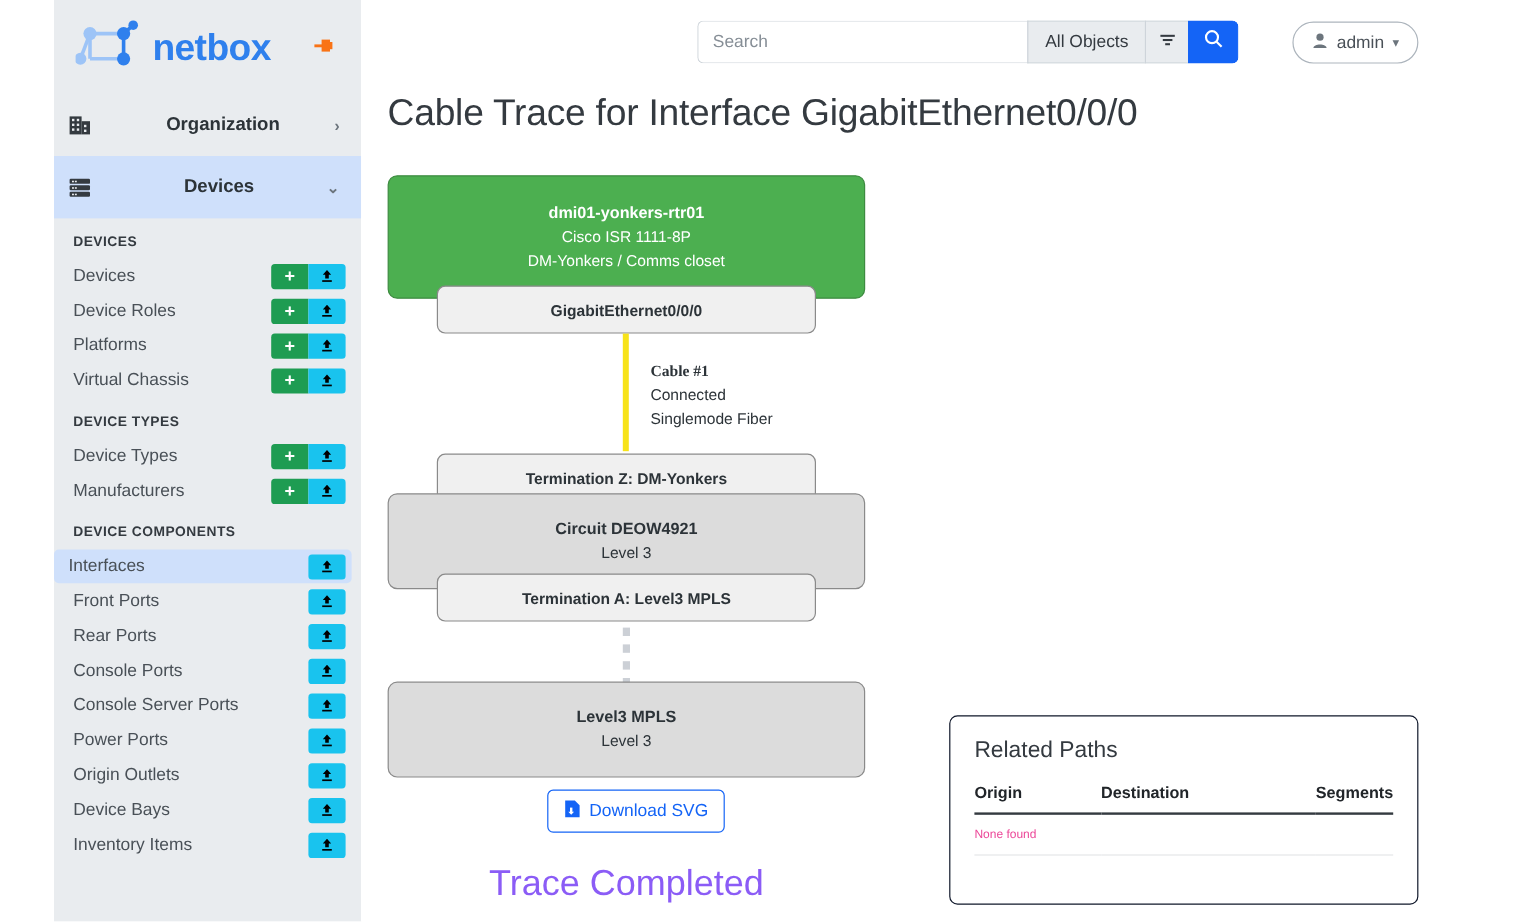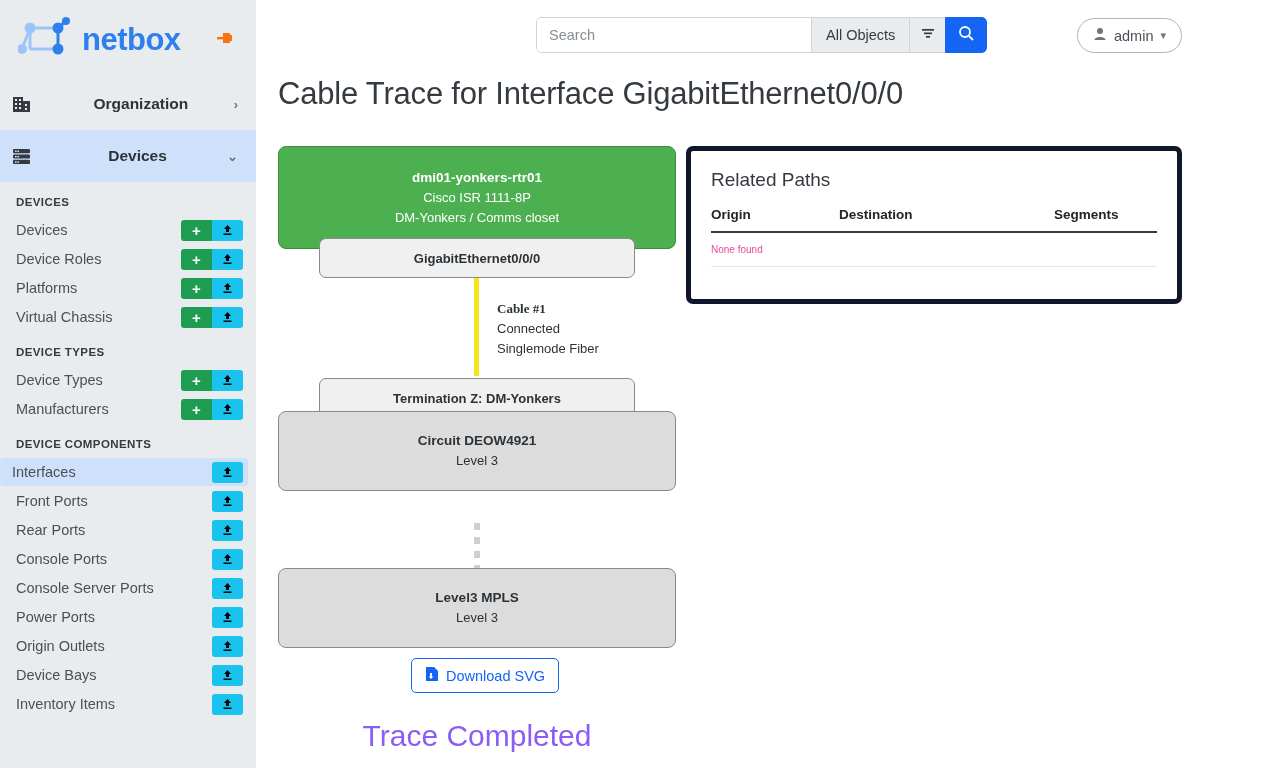--- a/index.html
+++ b/index.html
@@ -5,21 +5,21 @@
   * { box-sizing: border-box; }
   html, body {
     margin: 0; padding: 0;
     width: 1280px; height: 768px;
     overflow: hidden;
     background: #ffffff;
     font-family: "Liberation Sans", sans-serif;
     color: #343a40;
   }
 
-  #app { display: flex; width: 1204px; height: 768px; }
+  #app { display: flex; width: 1204px; height: 768px; padding-left: 45px; }
 
   
   #sidebar {
     width: 256px; min-width: 256px; height: 768px;
     background: #e9ecef;
     overflow: hidden;
     position: relative;
   }
   .brand-row {
     height: 78px;
@@ -114,21 +114,21 @@
     height: 35px; padding: 0 15px;
     border: 1px solid #adb5bd; border-radius: 18px;
     font-size: 14.5px; color: #495057; cursor: pointer; background: #fff;
   }
 
   .page-title {
     font-size: 31px; font-weight: 400; color: #343a40;
     padding: 6px 0 0 22px; letter-spacing: -0.2px;
   }
 
-  .content { display: flex; padding: 34px 22px 0 22px; gap: 10px; }
+  .content { display: flex; padding: 34px 22px 0 22px; gap: 36px; align-items: flex-end; }
 
   
   .trace-col { width: 398px; position: relative; }
   .svgwrap { position: relative; width: 398px; height: 500px; }
 
   .node {
     position: absolute; left: 0; width: 398px;
     background: #4CAF50; border: 1px solid #3d8b40;
     border-radius: 8px;
     display: flex; flex-direction: column; align-items: center; justify-content: center;
@@ -172,22 +172,22 @@
   }
   .trace-done {
     text-align: center; width: 398px;
     margin-top: 26px;
     font-size: 30px; font-weight: 400; color: #8b5cf6;
   }
 
   
   .card {
     width: 566px; height: 158px;
-    border: 5px solid #0f172a; border-radius: 7px;
-    background: #fff; padding: 18px 20px 0 20px;
+    border: 1px solid #0f172a; border-radius: 7px;
+    background: #fff; padding: 18px 20px 0 20px; margin-left: 34px;
   }
   .card-title { font-size: 19px; font-weight: 400; color: #343a40; margin-bottom: 16px; }
   table.rp { width: 100%; border-collapse: collapse; }
   table.rp th {
     text-align: left; font-size: 13.5px; font-weight: 700; color: #212529;
     padding: 0 0 9px 0; border-bottom: 2px solid #343a40;
   }
   table.rp td {
     font-size: 10px; color: #ec4899; padding: 11px 0;
     border-bottom: 1px solid #e4e6e8;
@@ -506,20 +506,23 @@
 
           <div class="term" style="top:232px;">
             <span>Termination Z: DM-Yonkers</span>
           </div>
 
           <div class="circuit" style="top:265px;height:80px;">
             <div class="c1">Circuit DEOW4921</div>
             <div class="c2">Level 3</div>
           </div>
 
+          <div class="term" style="top:332px;">
+            <span>Termination A: Level3 MPLS</span>
+          </div>
 
           <div class="dots" style="top:377px;">
             <div class="dot"></div>
             <div class="dot"></div>
             <div class="dot"></div>
             <div class="dot"></div>
           </div>
 
           <div class="circuit" style="top:422px;height:80px;">
             <div class="c1">Level3 MPLS</div>

